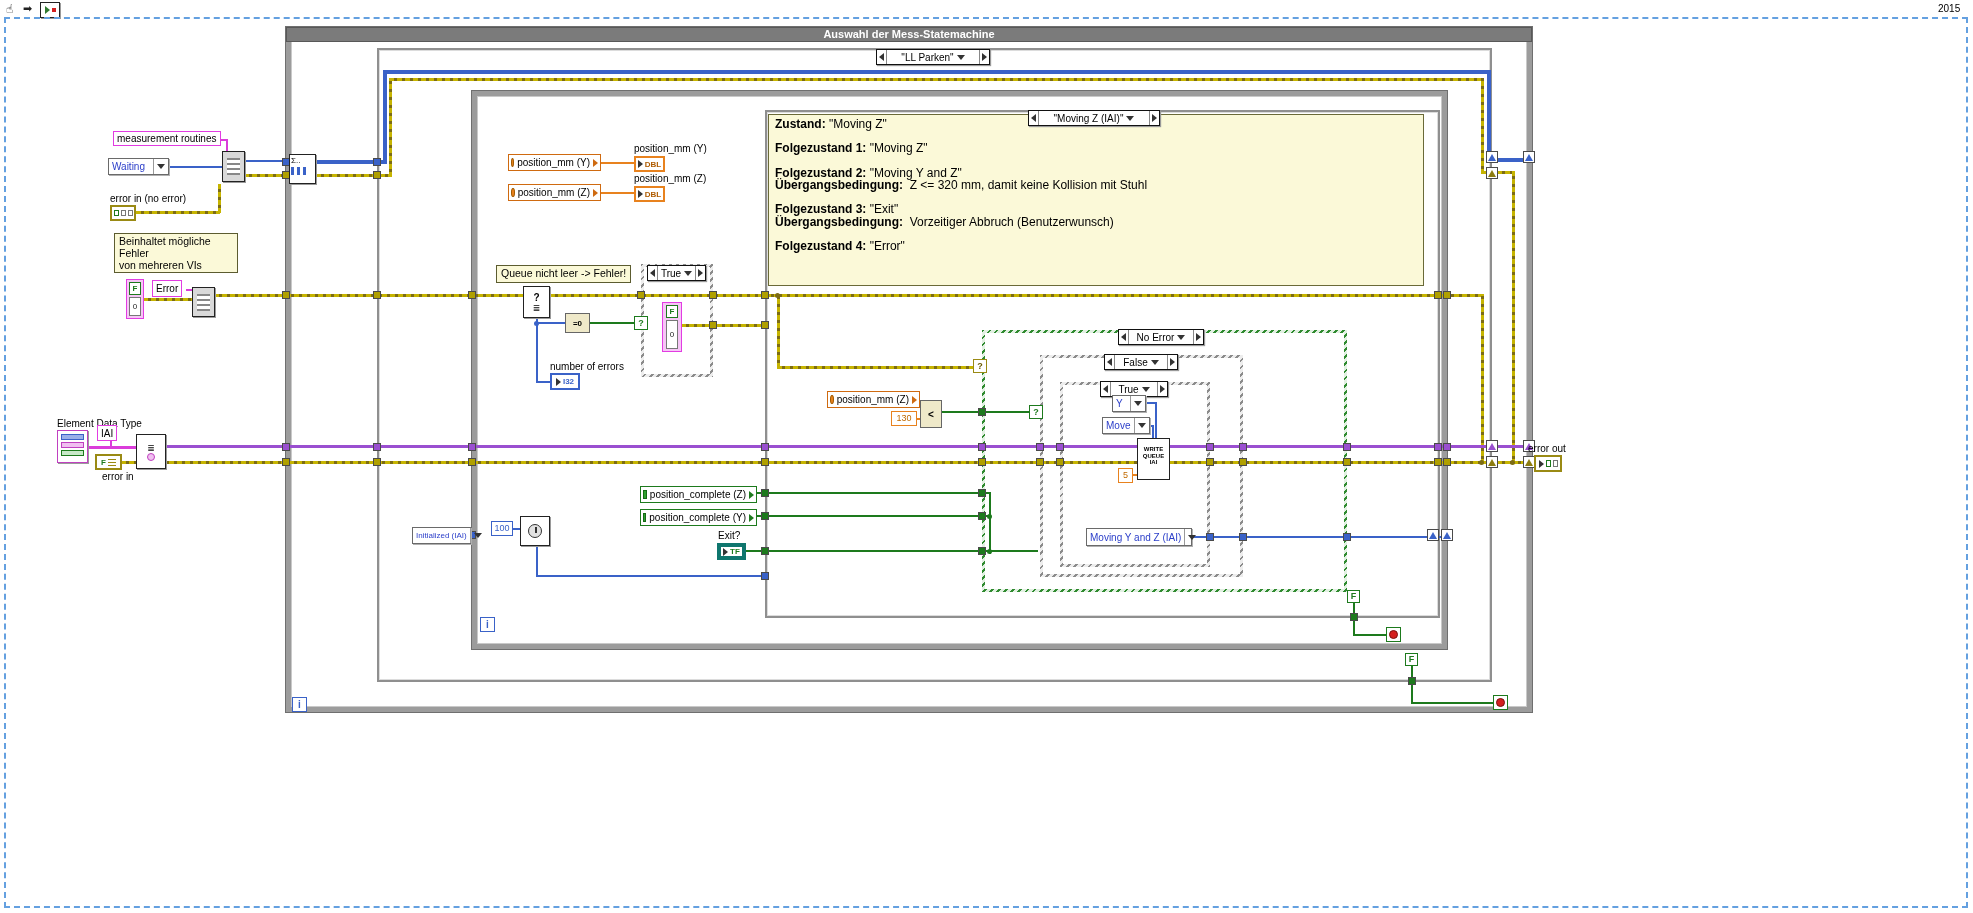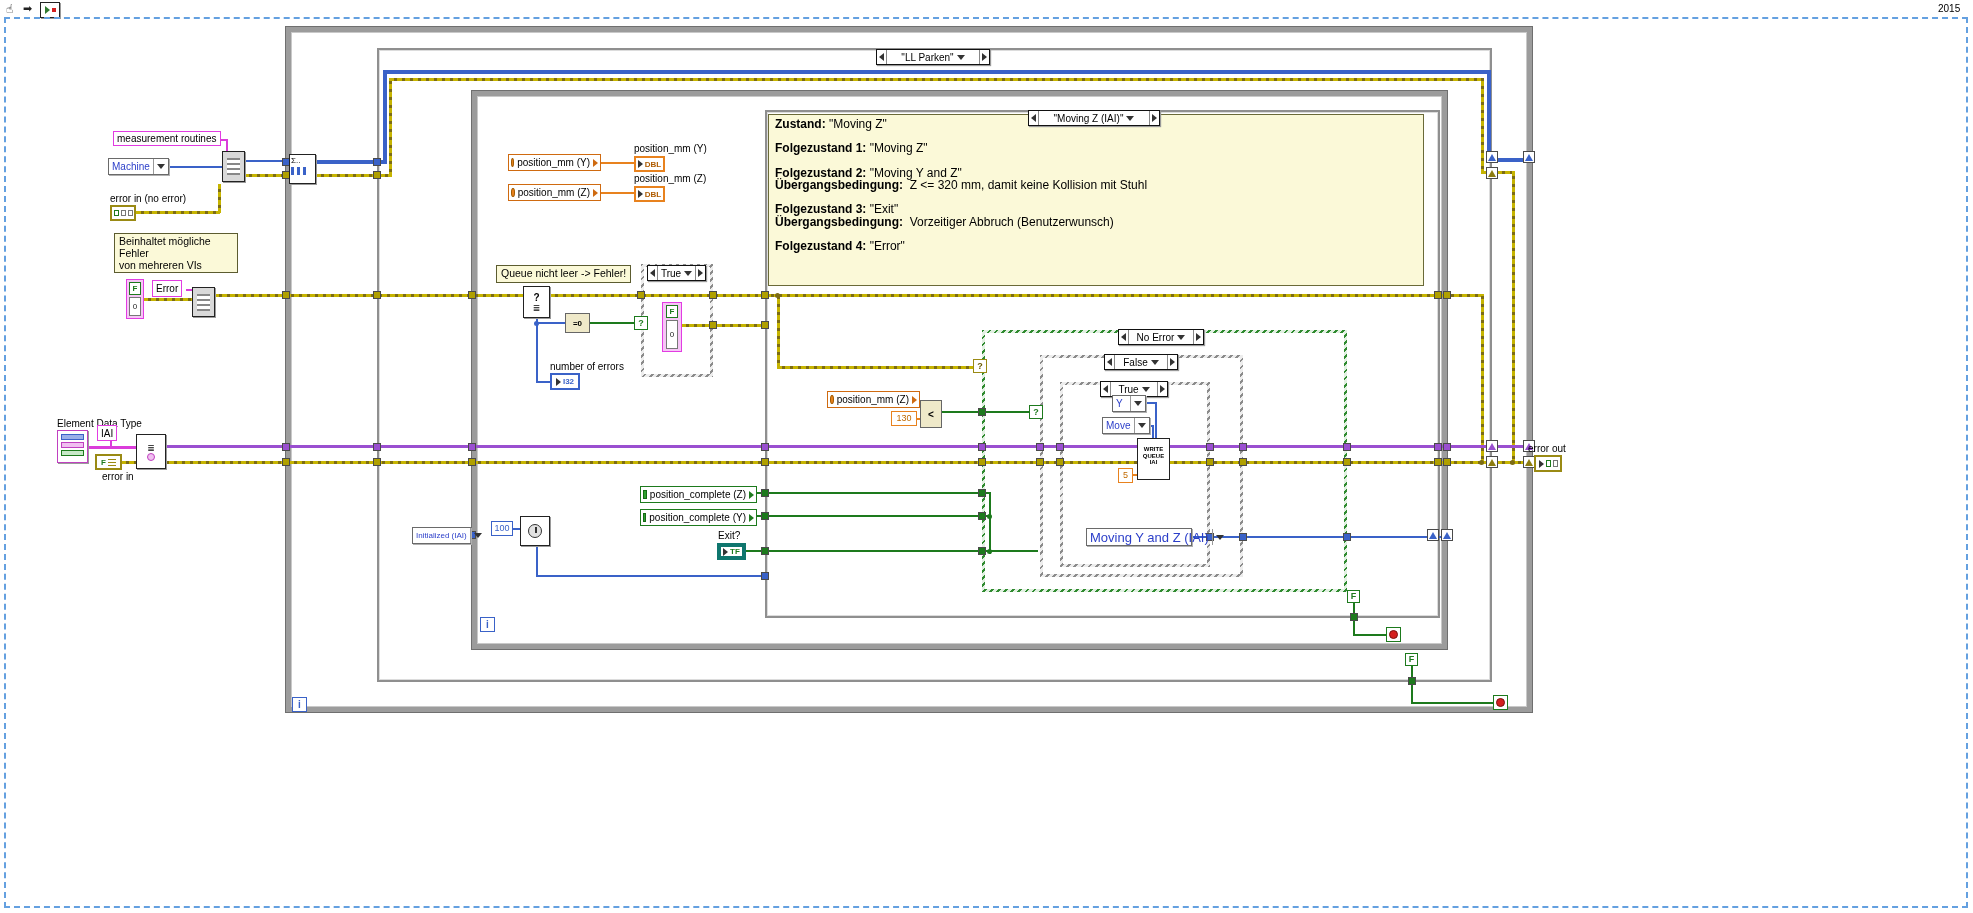--- a/index.html
+++ b/index.html
@@ -76,20 +76,21 @@
   <span class="abs" style="left:23px;top:2px;font-size:11px;color:#222">➡</span>
   <span class="abs node" style="left:40px;top:2px;width:20px;height:16px;display:flex;align-items:center;justify-content:center;gap:2px">
       <em class="tri-r" style="border-left-color:#2f7a2f"></em>
       <em style="width:4px;height:4px;background:#d42020"></em>
     </span>
   <span class="abs txt" style="left:1938px;top:3px">2015</span>
 
   <div class="abs vi-border" style="left:4px;top:17px;width:1964px;height:891px"></div>
 
   <div class="abs loopframe" style="left:286px;top:27px;width:1246px;height:685px"></div>
+  <div class="abs looptitle" style="left:286px;top:27px;width:1246px;height:15px">Auswahl der Mess-Statemachine</div>
 
   <div class="abs caseframe" style="left:377px;top:48px;width:1115px;height:634px"></div>
 
   <div class="abs loopframe" style="left:472px;top:91px;width:975px;height:558px"></div>
 
   <div class="abs caseframe" style="left:765px;top:110px;width:675px;height:508px"></div>
 
   <div class="abs bignote" style="left:768px;top:114px;width:656px;height:172px">
     <div class="bn"><b>Zustand:</b><span> "Moving Z"</span></div>
     <div class="bn"><b></b><span></span></div>
@@ -354,21 +355,21 @@
         <span>True</span>
         <em class="tri-d"></em>
       </span>
     <span class="edge">
         <em class="tri-r"></em>
       </span>
   </div>
 
   <div class="abs plabel" style="left:113px;top:131px;height:15px">measurement routines</div>
   <div class="abs enum" style="left:108px;top:158px;width:61px;height:17px">
-      <span>Machine</span>
+      <span>Waiting</span>
       <span class="dd">
         <em class="tri-d"></em>
       </span>
     </div>
   <div class="abs node" style="left:222px;top:151px;width:23px;height:31px;background:#d9d9d9;display:flex;align-items:center;justify-content:center">
       <em style="width:13px;height:17px;background:repeating-linear-gradient(0deg,#888 0 2px,#fff 2px 5px)"></em>
     </div>
   <div class="abs node" style="left:289px;top:154px;width:27px;height:30px;font-size:8px;padding:1px"><span>Σ..</span><em style="width:16px;height:8px;background:repeating-linear-gradient(90deg,#3a62c8 0 3px,#fff 3px 6px);margin-top:2px"></em></div>
   <span class="abs txt" style="left:110px;top:193px">error in (no error)</span>
   <div class="abs t-err term" style="left:110px;top:205px;width:26px;height:16px">
@@ -490,21 +491,21 @@
   <div class="abs enum" style="left:1102px;top:417px;width:48px;height:17px">
       <span>Move</span>
       <span class="dd">
         <em class="tri-d"></em>
       </span>
     </div>
   <div class="abs wq" style="left:1137px;top:438px;width:33px;height:42px">WRITE
 QUEUE
 IAI</div>
   <div class="abs" style="left:1118px;top:468px;width:15px;height:15px;border:1px solid #e8821e;background:#fff;color:#c06a00;font-size:9px;text-align:center;line-height:13px">5</div>
-  <div class="abs enum" style="left:1086px;top:528px;width:106px;height:18px;font-size:13px">
+  <div class="abs enum" style="left:1086px;top:528px;width:106px;height:18px;font-size:10px">
       <span>Moving Y and Z (IAI)</span>
       <span class="dd">
         <em class="tri-d"></em>
       </span>
     </div>
 
   <div class="abs iterm" style="left:480px;top:617px;width:15px;height:15px">i</div>
   <div class="abs stop" style="left:1386px;top:627px;width:15px;height:15px">
       <em></em>
     </div>

